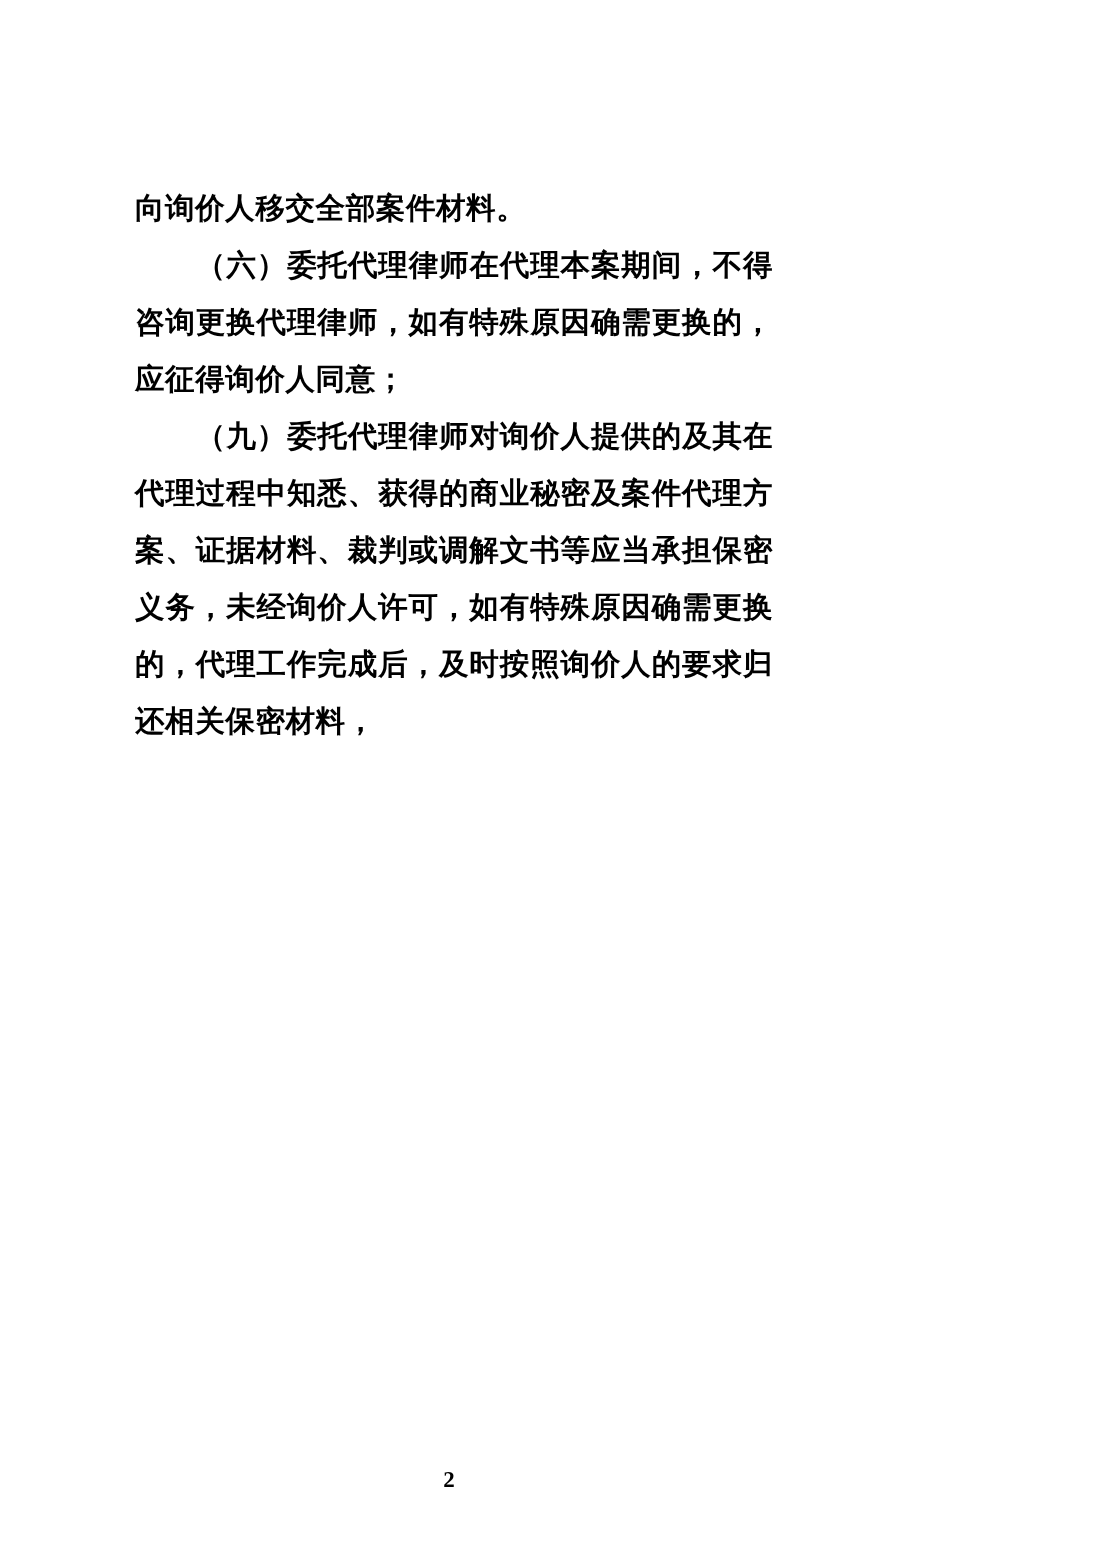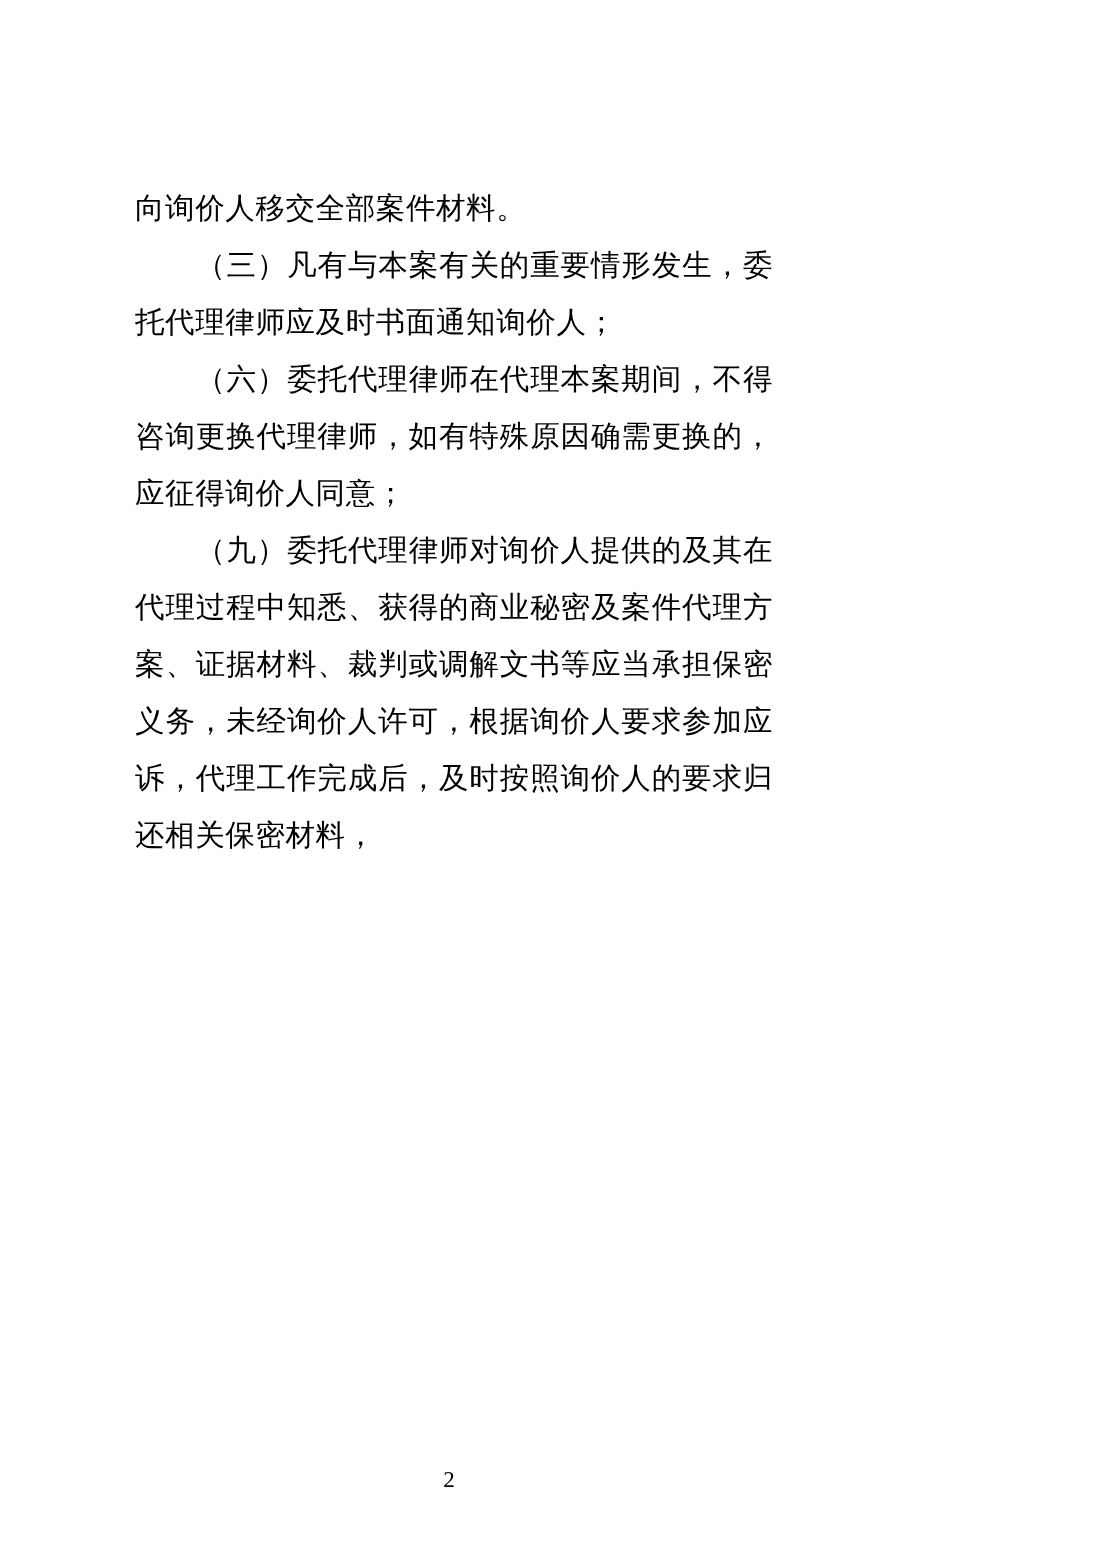--- a/index.html
+++ b/index.html
@@ -14,20 +14,21 @@
     color: #000000;
     position: relative;
     overflow: hidden;
   }
   .page {
     position: relative;
     width: 898px;
     height: 1559px;
     box-sizing: border-box;
     padding: 180px 125px 60px 135px;
+    font-weight: bold;
   }
   .doc-body {
     font-size: 29.5px;
     line-height: 57px;
     letter-spacing: 0.6px;
     text-align: justify;
     text-justify: inter-ideograph;
   }
   .para {
     margin: 0;
@@ -51,18 +52,17 @@
     font-family: "Liberation Serif", "DejaVu Serif", serif;
     color: #000000;
   }
 </style>
 </head>
 <body>
 
 <div class="page">
   <div class="doc-body" id="doc-body">
       <p class="para">向询价人移交全部案件材料。</p>
-      <p class="para indent">（三）凡有与本案有关的重要情形发生，委托代理律师应及时书面通知询价人；</p>
       <p class="para indent">（六）委托代理律师在代理本案期间，不得咨询更换代理律师，如有特殊原因确需更换的，应征得询价人同意；</p>
-      <p class="para indent">（九）委托代理律师对询价人提供的及其在代理过程中知悉、获得的商业秘密及案件代理方案、证据材料、裁判或调解文书等应当承担保密义务，未经询价人许可，根据询价人要求参加应诉，代理工作完成后，及时按照询价人的要求归还相关保密材料，</p>
+      <p class="para indent">（九）委托代理律师对询价人提供的及其在代理过程中知悉、获得的商业秘密及案件代理方案、证据材料、裁判或调解文书等应当承担保密义务，未经询价人许可，如有特殊原因确需更换的，代理工作完成后，及时按照询价人的要求归还相关保密材料，</p>
     </div>
   <div class="page-number">2</div>
 </div>
 
 </body></html>

